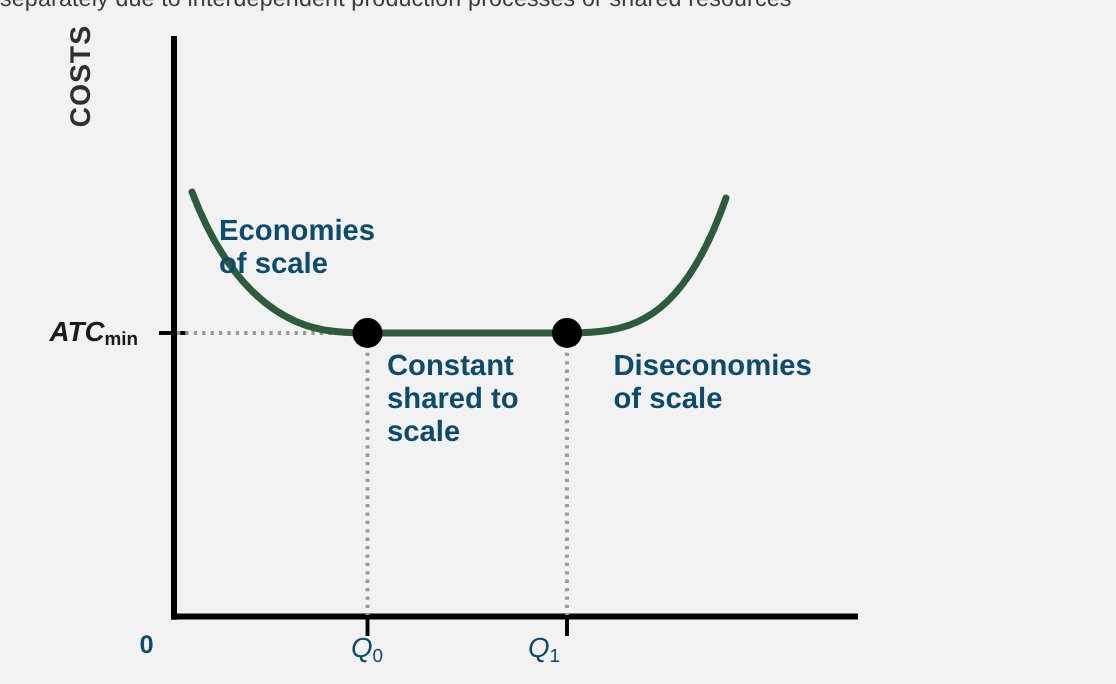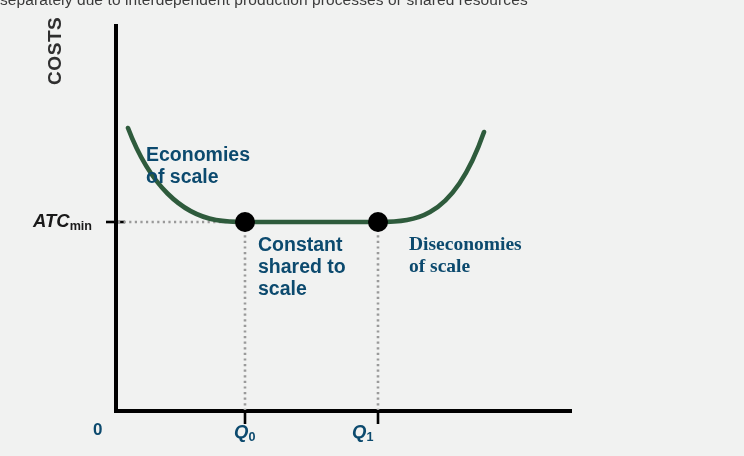--- a/index.html
+++ b/index.html
@@ -93,21 +93,20 @@
     left: 258px;
     top: 233px;
     font-size: 19.5px;
     width: 130px;
   }
   #label-diseconomies {
     left: 409px;
     top: 233px;
     font-size: 19.5px;
     width: 190px;
-    font-family: Liberation Serif, serif;
   }
   #label-lratc {
     left: 462px;
     top: 103px;
     font-size: 21px;
     font-style: italic;
     color: #2e5b3c;
     letter-spacing: 0.4px;
   }
   #label-atcmin {
@@ -126,21 +125,21 @@
     bottom: -3px;
   }
   #label-zero {
     left: 93px;
     top: 420px;
     font-size: 17px;
   }
   .qlabel {
     font-size: 18.5px;
     font-style: italic;
-    font-weight: bold;
+    font-weight: normal;
   }
   .qlabel sub {
     font-style: normal;
     font-size: 12.6px;
     vertical-align: baseline;
     position: relative;
     bottom: -3px;
   }
   #label-q0 {
     left: 234px;

